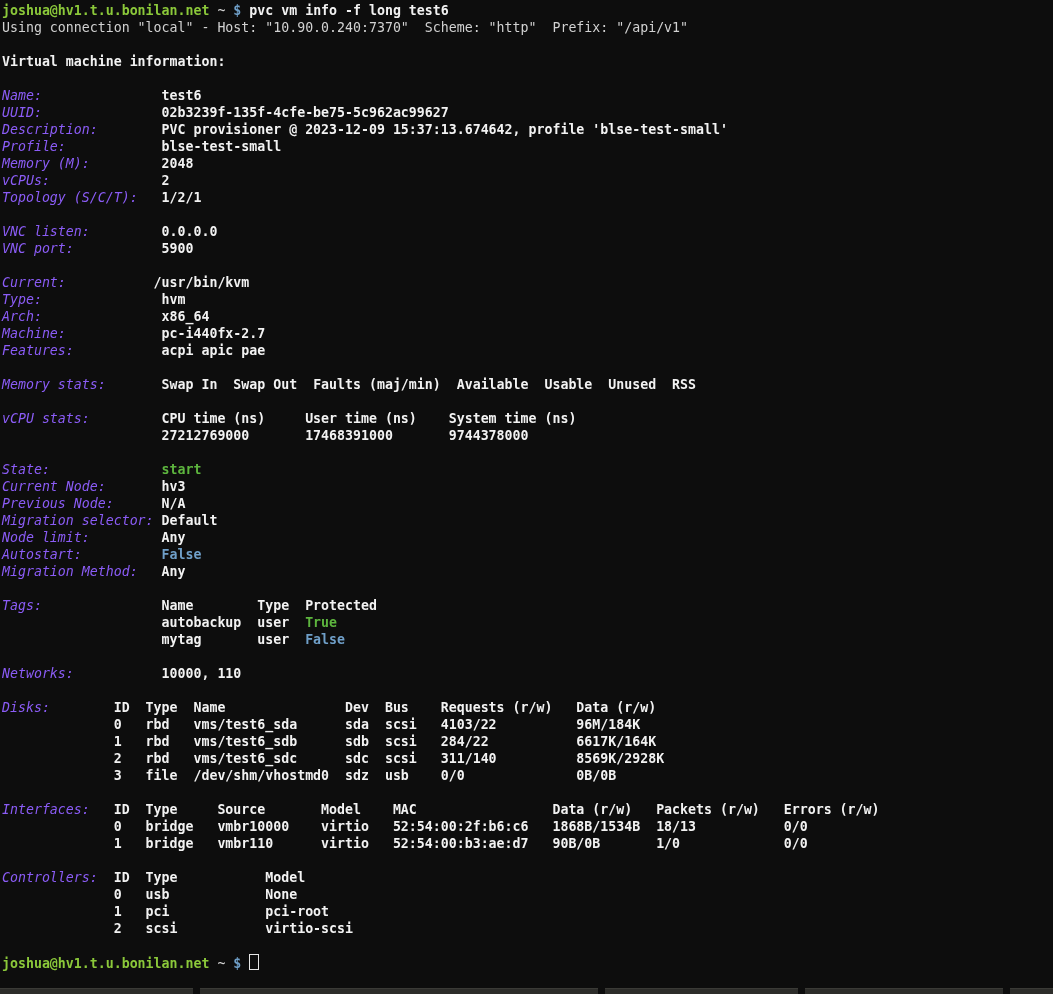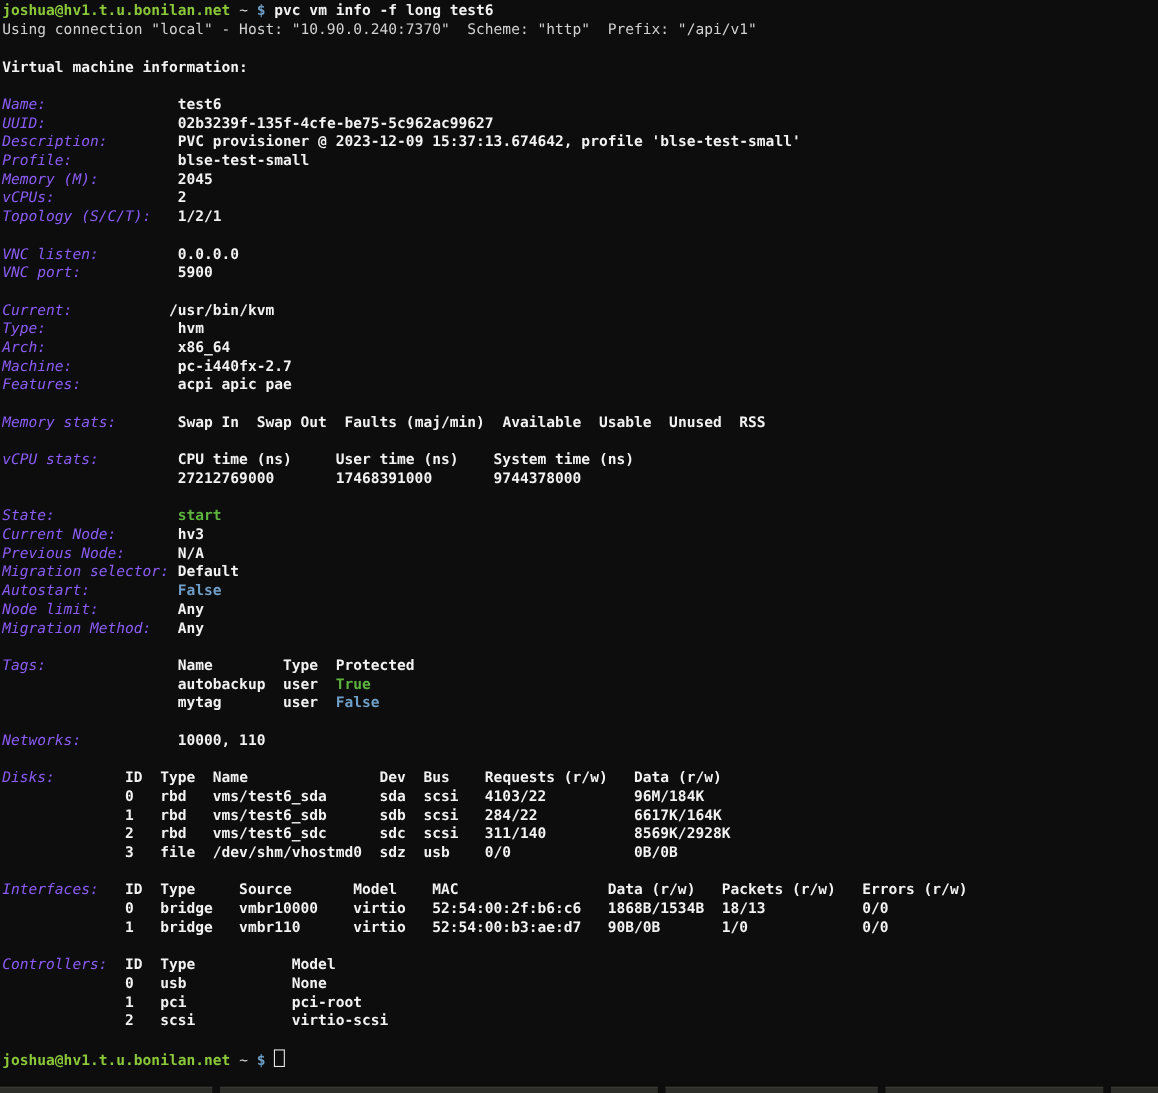--- a/index.html
+++ b/index.html
@@ -29,21 +29,21 @@
 <div class="term">
     <div class="line"><span class="pg">joshua@hv1.t.u.bonilan.net</span><span class="df"> ~ </span><span class="bl">$</span><span class="wb"> pvc vm info -f long test6</span></div>
     <div class="line"><span class="df">Using connection "local" - Host: "10.90.0.240:7370"  Scheme: "http"  Prefix: "/api/v1"</span></div>
     <div class="line"></div>
     <div class="line"><span class="wb">Virtual machine information:</span></div>
     <div class="line"></div>
     <div class="line"><span class="lb">Name:</span><span class="wb">               test6</span></div>
     <div class="line"><span class="lb">UUID:</span><span class="wb">               02b3239f-135f-4cfe-be75-5c962ac99627</span></div>
     <div class="line"><span class="lb">Description:</span><span class="wb">        PVC provisioner @ 2023-12-09 15:37:13.674642, profile 'blse-test-small'</span></div>
     <div class="line"><span class="lb">Profile:</span><span class="wb">            blse-test-small</span></div>
-    <div class="line"><span class="lb">Memory (M):</span><span class="wb">         2045</span></div>
+    <div class="line"><span class="lb">Memory (M):</span><span class="wb">         2048</span></div>
     <div class="line"><span class="lb">vCPUs:</span><span class="wb">              2</span></div>
     <div class="line"><span class="lb">Topology (S/C/T):</span><span class="wb">   1/2/1</span></div>
     <div class="line"></div>
     <div class="line"><span class="lb">VNC listen:</span><span class="wb">         0.0.0.0</span></div>
     <div class="line"><span class="lb">VNC port:</span><span class="wb">           5900</span></div>
     <div class="line"></div>
     <div class="line"><span class="lb">Current:</span><span class="wb">           /usr/bin/kvm</span></div>
     <div class="line"><span class="lb">Type:</span><span class="wb">               hvm</span></div>
     <div class="line"><span class="lb">Arch:</span><span class="wb">               x86_64</span></div>
     <div class="line"><span class="lb">Machine:</span><span class="wb">            pc-i440fx-2.7</span></div>
@@ -51,22 +51,22 @@
     <div class="line"></div>
     <div class="line"><span class="lb">Memory stats:</span><span class="wb">       Swap In  Swap Out  Faults (maj/min)  Available  Usable  Unused  RSS</span></div>
     <div class="line"></div>
     <div class="line"><span class="lb">vCPU stats:</span><span class="wb">         CPU time (ns)     User time (ns)    System time (ns)</span></div>
     <div class="line"><span class="wb">                    27212769000       17468391000       9744378000</span></div>
     <div class="line"></div>
     <div class="line"><span class="lb">State:</span><span class="gr">              start</span></div>
     <div class="line"><span class="lb">Current Node:</span><span class="wb">       hv3</span></div>
     <div class="line"><span class="lb">Previous Node:</span><span class="wb">      N/A</span></div>
     <div class="line"><span class="lb">Migration selector:</span><span class="wb"> Default</span></div>
+    <div class="line"><span class="lb">Node limit:</span><span class="wb">         Any</span></div>
     <div class="line"><span class="lb">Autostart:</span><span class="bl">          False</span></div>
-    <div class="line"><span class="lb">Node limit:</span><span class="wb">         Any</span></div>
     <div class="line"><span class="lb">Migration Method:</span><span class="wb">   Any</span></div>
     <div class="line"></div>
     <div class="line"><span class="lb">Tags:</span><span class="wb">               Name        Type  Protected</span></div>
     <div class="line"><span class="wb">                    autobackup  user  </span><span class="gr">True</span></div>
     <div class="line"><span class="wb">                    mytag       user  </span><span class="bl">False</span></div>
     <div class="line"></div>
     <div class="line"><span class="lb">Networks:</span><span class="wb">           10000, 110</span></div>
     <div class="line"></div>
     <div class="line"><span class="lb">Disks:</span><span class="wb">        ID  Type  Name               Dev  Bus    Requests (r/w)   Data (r/w)</span></div>
     <div class="line"><span class="wb">              0   rbd   vms/test6_sda      sda  scsi   4103/22          96M/184K</span></div>

